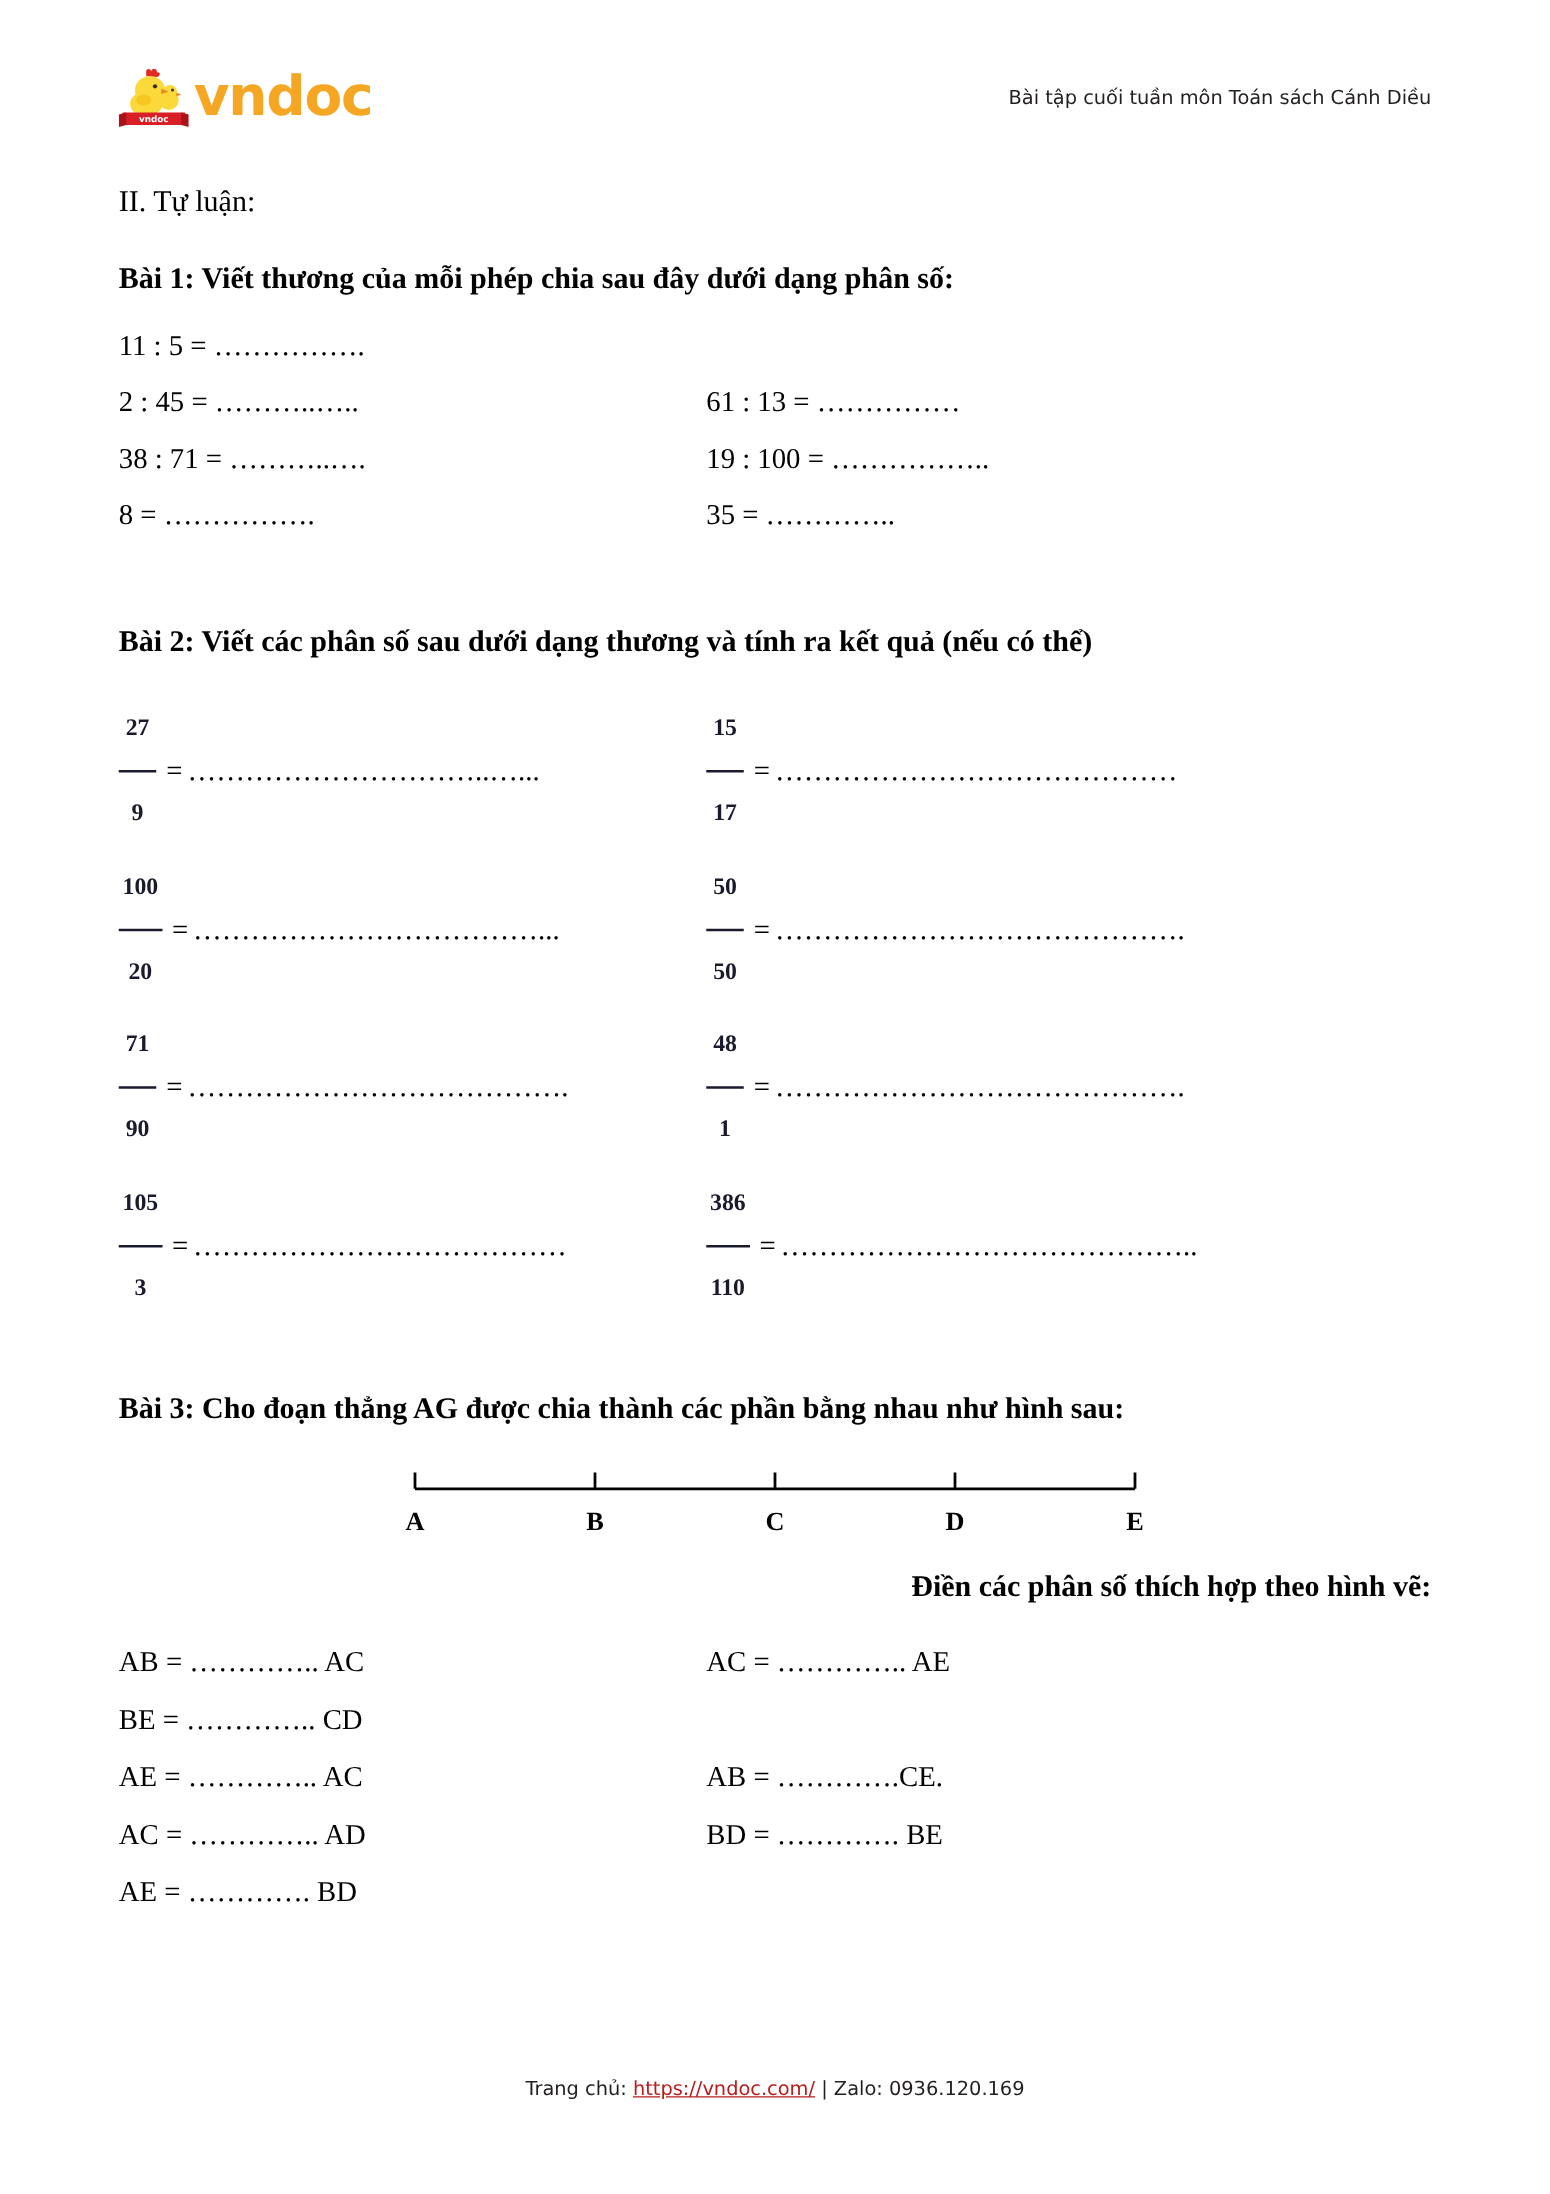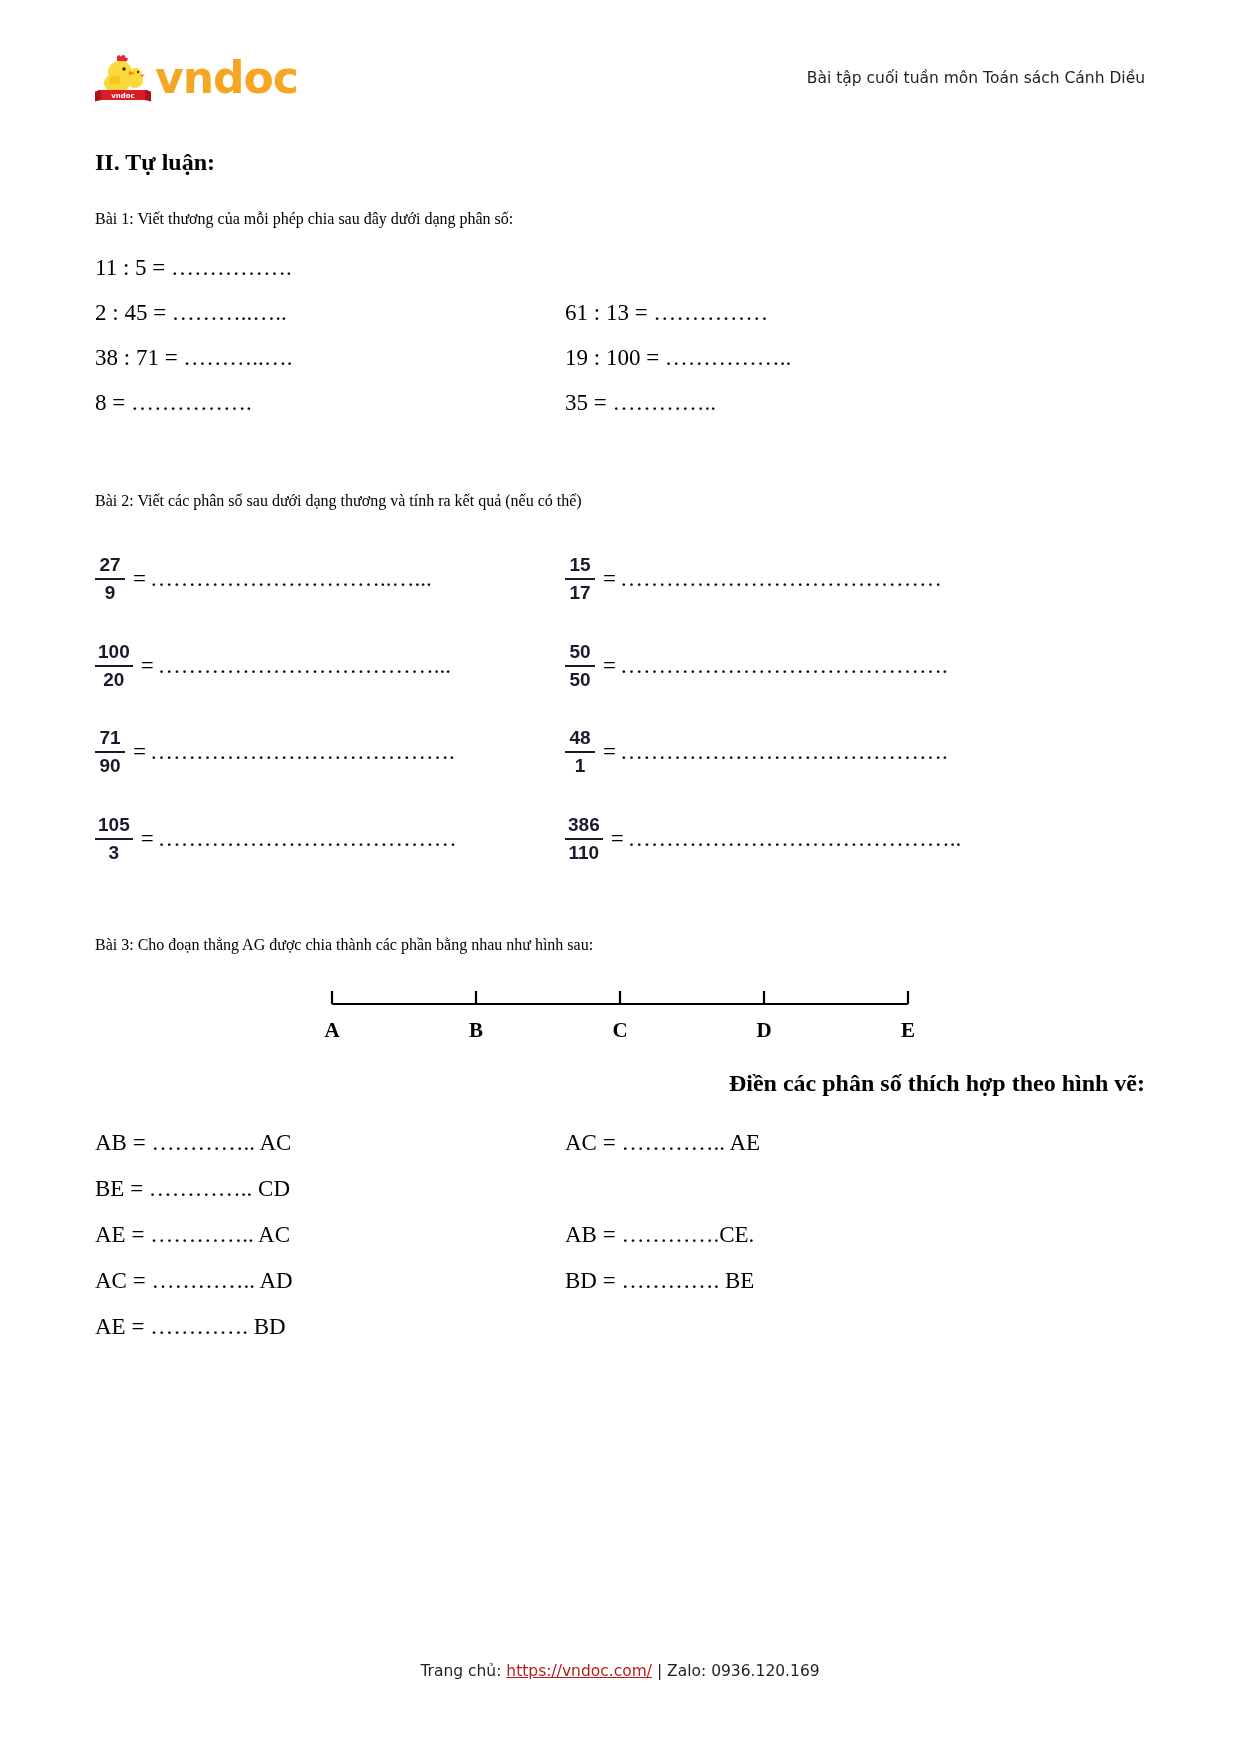--- a/index.html
+++ b/index.html
@@ -53,28 +53,28 @@
   .header-title {
     font-family: "DejaVu Sans", sans-serif;
     font-size: 15.5px;
     color: #231f20;
     white-space: nowrap;
   }
 
   
   .sec-title {
     font-family: "Liberation Serif", serif;
-    font-weight: bold;
+    font-weight: normal;
     font-size: 24px;
     margin-top: 34px;
   }
   .task-title {
     font-family: "Liberation Serif", serif;
-    font-weight: normal;
-    font-size: 16px;
+    font-weight: bold;
+    font-size: 24px;
     margin-top: 34px;
   }
 
   
   .rows {
     margin-top: 28px;
   }
   .row {
     display: flex;
     font-size: 23px;
@@ -91,26 +91,27 @@
     display: flex;
     align-items: flex-start;
     margin-bottom: 37px;
   }
   .frac-col-l { width: 470px; flex: none; display: flex; align-items: center; }
   .frac-col-r { flex: 1; display: flex; align-items: center; }
   .frac {
     display: inline-flex;
     flex-direction: column;
     align-items: center;
-    font-family: Liberation Sans, sans-serif;
+    font-family: Liberation Serif, serif;
     font-weight: bold;
     font-size: 19px;
     line-height: 1.15;
     color: #1a1a2e;
     margin-right: 8px;
+    gap: 20px;
   }
   .frac .num { padding: 0 3px; }
   .frac .bar {
     display: block;
     width: 100%;
     min-width: 30px;
     border-bottom: 2px solid #1a1a2e;
     margin: 2px 0;
   }
   .frac .den { padding: 0 3px; }

